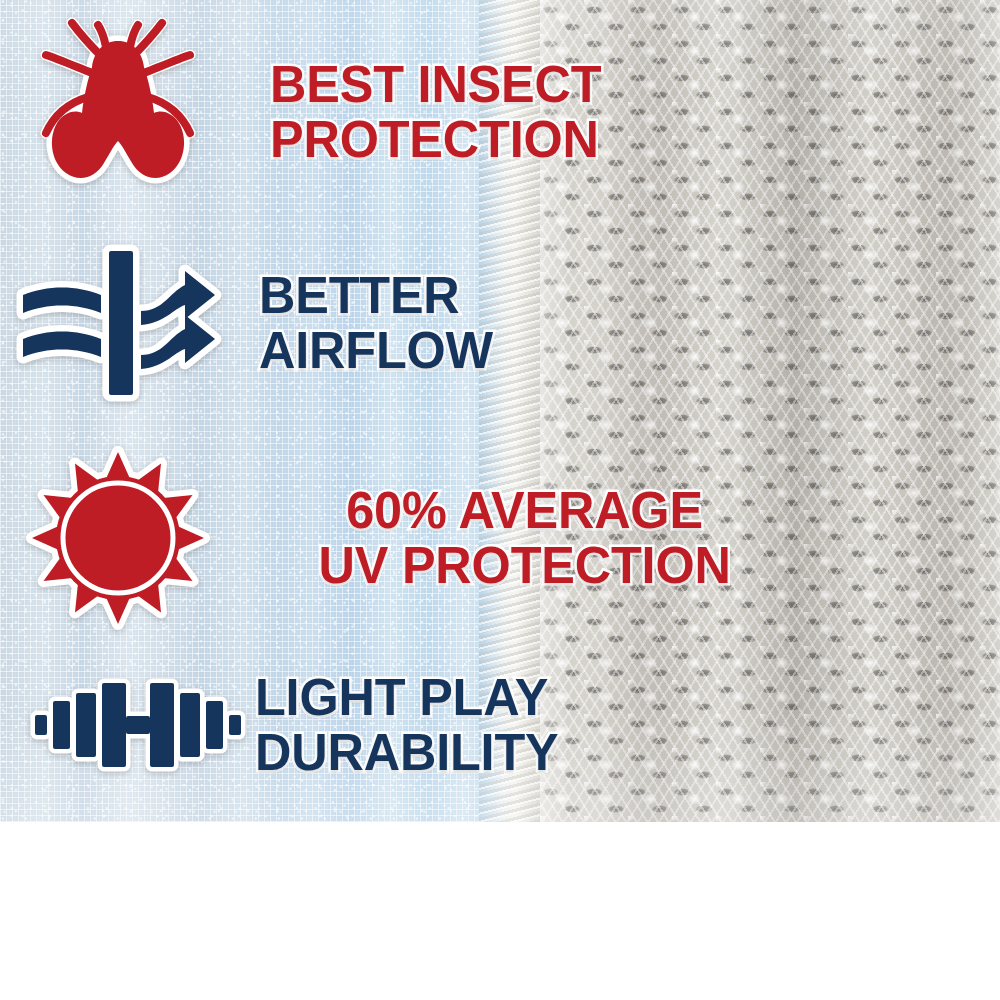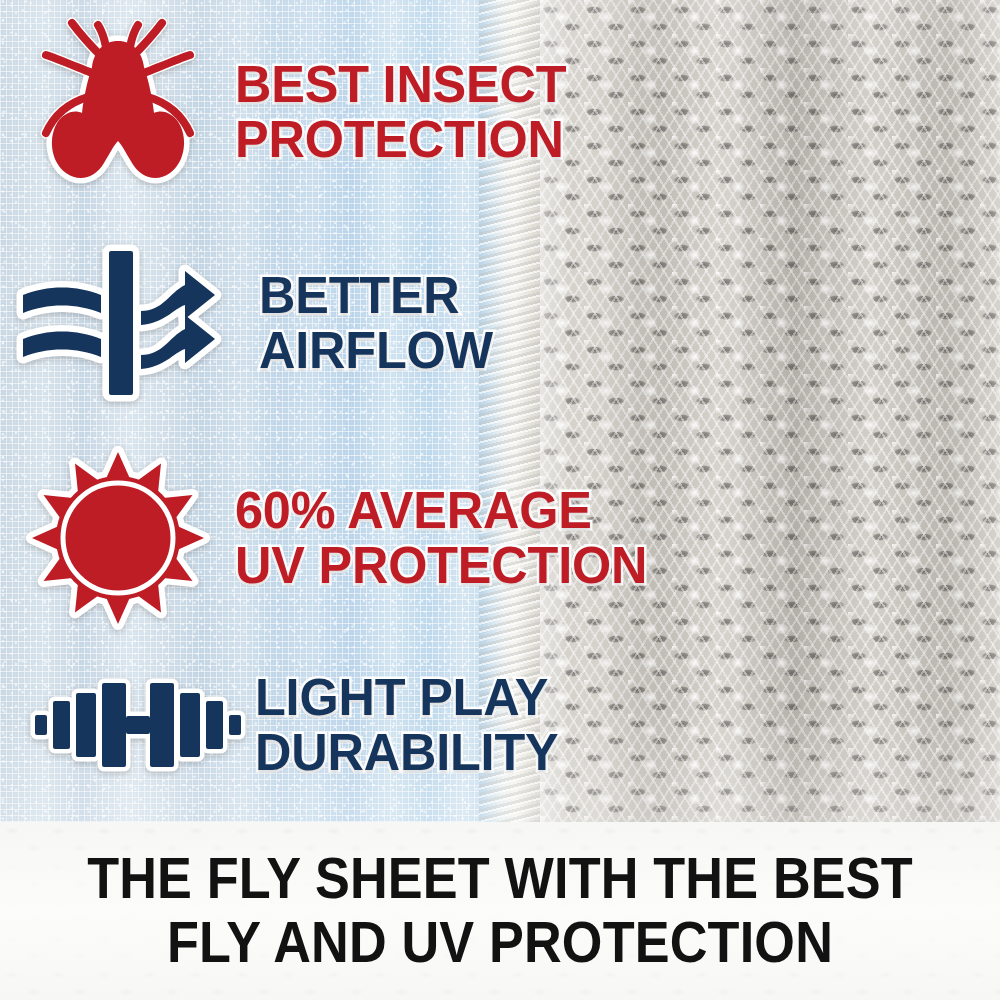--- a/index.html
+++ b/index.html
@@ -231,23 +231,23 @@
   .label.navy {
     color: #16355c;
     -webkit-text-stroke: 5px #ffffff;
     paint-order: stroke fill;
     text-shadow:
       0 0 2px rgba(255,255,255,0.9),
       0 2px 3px rgba(90,90,90,0.28);
   }
 
   
-  #row-insect   { left: 0;  top:  22px; width: 1000px; height: 180px; }
+  #row-insect   { left: 0;  top:  22px; width: 1000px; height: 180px; gap: 35px; }
   #row-airflow  { left: 0;  top: 238px; width: 1000px; height: 170px; gap: 24px; }
-  #row-uv       { left: 0;  top: 442px; width: 832px; height: 192px; }
+  #row-uv       { left: 0;  top: 442px; width: 832px; height: 192px; text-align: center; }
   #row-durab    { left: 0;  top: 660px; width: 1000px; height: 130px; margin-left: 20px; }
 
   .svg-icon { display: block; filter: drop-shadow(0 2px 3px rgba(80,80,80,0.30)); }
 </style>
 </head>
 <body>
 
 <div id="stage">
 
   <div class="photo">
@@ -421,22 +421,14 @@
         </svg>
       </div>
       <div class="label navy">
         <span class="ln">LIGHT PLAY</span>
         <span class="ln">DURABILITY</span>
       </div>
     </div>
 
   </div>
 
-  <div class="banner">
-    <div class="banner-tex"></div>
-    <div class="banner-fade"></div>
-    <div class="banner-text">
-      <span class="l1">THE FLY SHEET WITH THE BEST</span>
-      <span class="l2">FLY AND UV PROTECTION</span>
-    </div>
-  </div>
 
 </div>
 
 </body></html>

